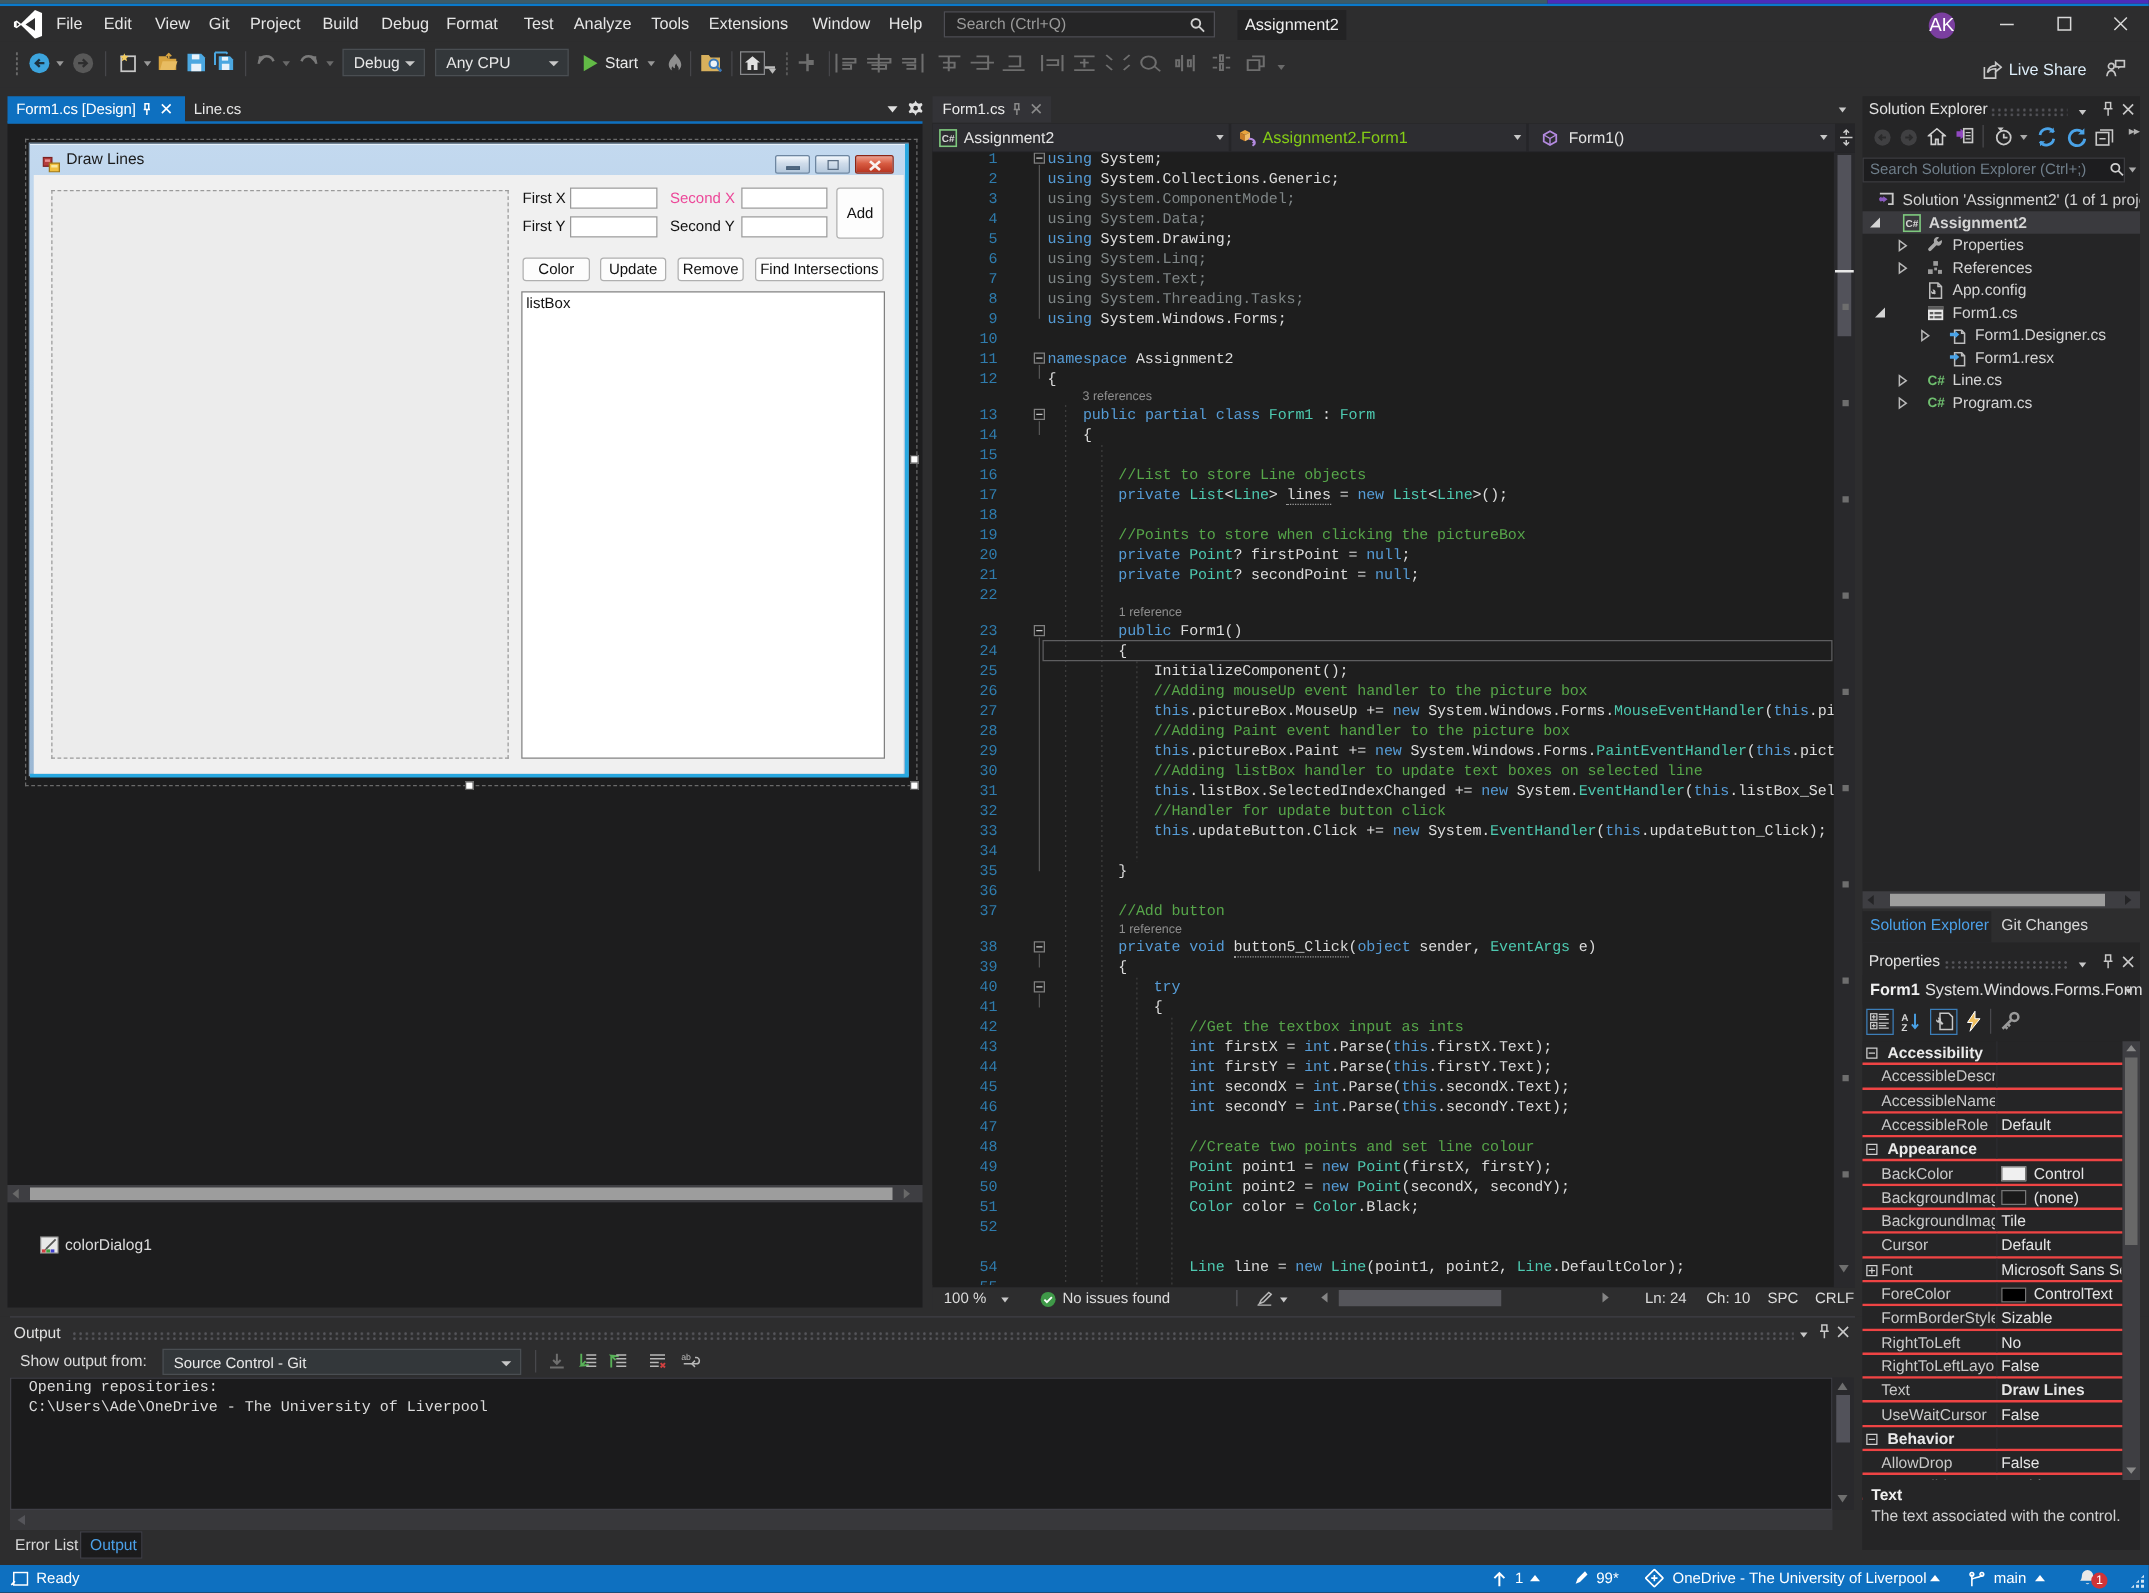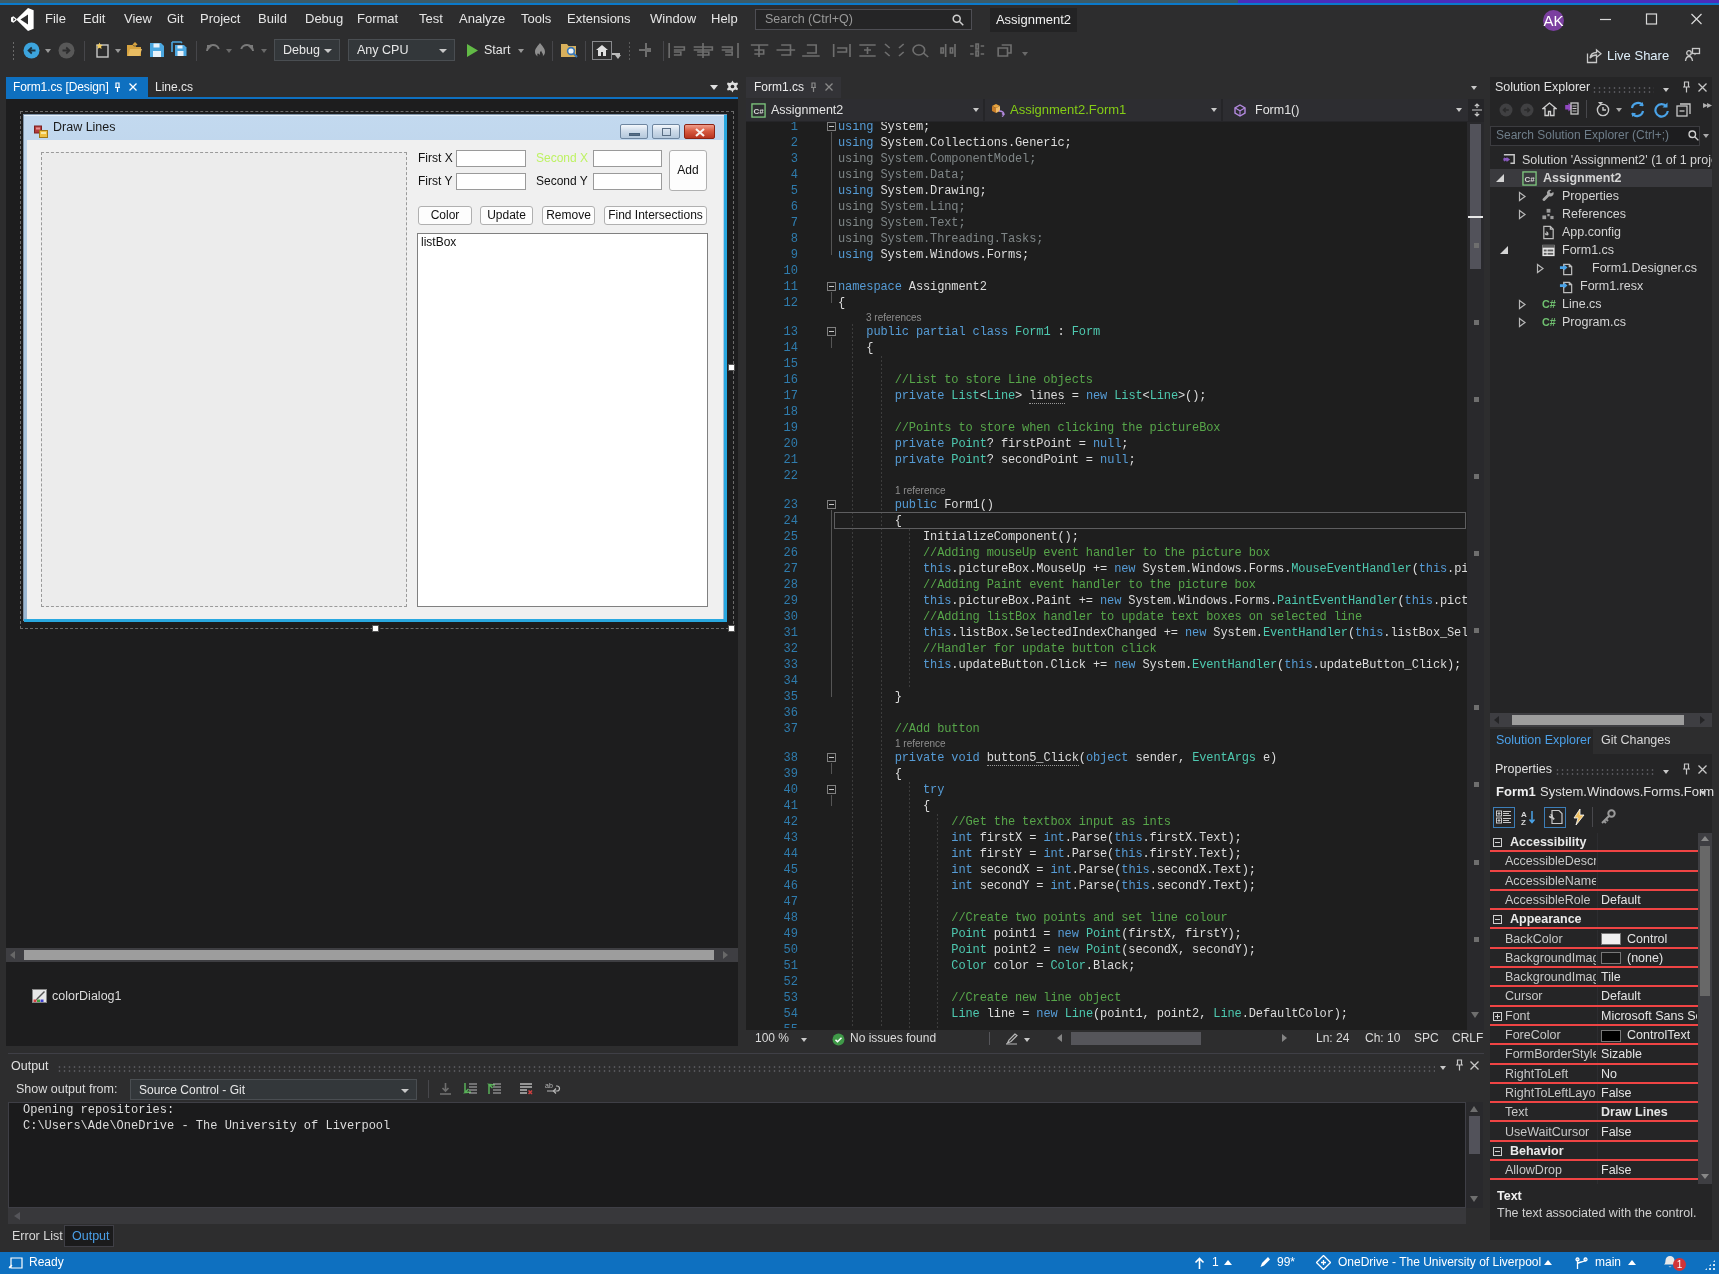--- a/index.html
+++ b/index.html
@@ -223,21 +223,21 @@
       <path d="M2 1l8 7M10 1 2 8" stroke="#f8f0ee" stroke-width="2.2"></path>
     </svg>
   </div>
 
 <div class="a" style="left:27px;top:140px;width:696px;height:479px;background:#f0f0f0"></div>
 
 <div class="a" style="left:41px;top:152px;width:366px;height:455px;background:#ececec;border:1px dashed #9a9a9a"></div>
 
 <span class="a" style="left:418px;top:151px;color:#111;font-size:12px">First X</span>
 <span class="a" style="left:418px;top:174px;color:#111;font-size:12px">First Y</span>
-<span class="a" style="left:536px;top:151px;color:#bef264;font-size:12px">Second X</span>
+<span class="a" style="left:536px;top:151px;color:#ec4899;font-size:12px">Second X</span>
 <span class="a" style="left:536px;top:174px;color:#111;font-size:12px">Second Y</span>
 <div class="a" style="left:456px;top:150px;width:70px;height:17px;background:#fff;border:1px solid #9a9a9a"></div>
 <div class="a" style="left:456px;top:173px;width:70px;height:17px;background:#fff;border:1px solid #9a9a9a"></div>
 <div class="a" style="left:593px;top:150px;width:69px;height:17px;background:#fff;border:1px solid #9a9a9a"></div>
 <div class="a" style="left:593px;top:173px;width:69px;height:17px;background:#fff;border:1px solid #9a9a9a"></div>
 <div class="a" style="left:669px;top:150px;width:38px;height:41px;background:#fdfdfd;border:1px solid #b0b0b0;border-radius:3px;color:#111;font-size:12px;text-align:center;line-height:39px">Add</div>
 <div class="a" style="left:418px;top:206px;width:54px;height:19px;background:#fdfdfd;border:1px solid #b0b0b0;border-radius:3px;color:#111;font-size:12px;text-align:center;line-height:17px">Color</div>
 <div class="a" style="left:480px;top:206px;width:53px;height:19px;background:#fdfdfd;border:1px solid #b0b0b0;border-radius:3px;color:#111;font-size:12px;text-align:center;line-height:17px">Update</div>
 <div class="a" style="left:542px;top:206px;width:53px;height:19px;background:#fdfdfd;border:1px solid #b0b0b0;border-radius:3px;color:#111;font-size:12px;text-align:center;line-height:17px">Remove</div>
 <div class="a" style="left:604px;top:206px;width:103px;height:19px;background:#fdfdfd;border:1px solid #b0b0b0;border-radius:3px;color:#111;font-size:12px;text-align:center;line-height:17px">Find Intersections</div>
@@ -529,24 +529,20 @@
         <b class="ln">50</b>
         <span class="cc"><i class="tx">                </i><i class="ty">Point</i><i class="tx"> point2 = </i><i class="kw">new</i><i class="tx"> </i><i class="ty">Point</i><i class="tx">(secondX, secondY);</i></span>
       </div>
 <div class="cl" style="top:957.7px">
         <b class="ln">51</b>
         <span class="cc"><i class="tx">                </i><i class="ty">Color</i><i class="tx"> color = </i><i class="ty">Color</i><i class="tx">.Black;</i></span>
       </div>
 <div class="cl" style="top:973.7px">
         <b class="ln">52</b>
         <span class="cc"></span>
-      </div>
-<div class="cl" style="top:989.7px">
-        <b class="ln">53</b>
-        <span class="cc"><i class="tx">                </i><i class="cm">//Create new line object</i></span>
       </div>
 <div class="cl" style="top:1005.7px">
         <b class="ln">54</b>
         <span class="cc"><i class="tx">                </i><i class="ty">Line</i><i class="tx"> line = </i><i class="kw">new</i><i class="tx"> </i><i class="ty">Line</i><i class="tx">(point1, point2, </i><i class="ty">Line</i><i class="tx">.DefaultColor);</i></span>
       </div>
 <div class="cl" style="top:1021.7px">
         <b class="ln">55</b>
         <span class="cc"></span>
       </div>
 <div class="lens" style="top:310.7px;left:866px">3 references</div>
@@ -698,21 +694,21 @@
     <span class="tlab" style="left:72px;">Form1.cs</span>
   </div><div class="trow" style="top:258.5px">
     <svg style="position:absolute;top:4px;left:46px" width="9" height="11" viewBox="0 0 9 11">
       <path d="M1.5 1.5 7 5.5 1.5 9.5z" fill="none" stroke="#b8b8b8" stroke-width="1.2"></path>
     </svg>
     <span class="ticon" style="left:69px"><svg width="15" height="15" viewBox="0 0 16 16">
         <path d="M5 3.5h6l2.5 2.5v8.5H5z" fill="none" stroke="#bdbdbd" stroke-width="1.3"></path>
         <path d="M11 3.5v2.5h2.5" fill="none" stroke="#bdbdbd" stroke-width="1.3"></path>
         <path d="M1 5.5h4.5V3.8L9 7l-3.5 3.2V8.5H1z" fill="#4aa3e8"></path>
       </svg></span>
-    <span class="tlab" style="left:90px;margin-left:12px;">Form1.Designer.cs</span>
+    <span class="tlab" style="left:90px;">Form1.Designer.cs</span>
   </div><div class="trow" style="top:276.5px">
     <span class="ticon" style="left:69px"><svg width="15" height="15" viewBox="0 0 16 16">
         <path d="M5 3.5h6l2.5 2.5v8.5H5z" fill="none" stroke="#bdbdbd" stroke-width="1.3"></path>
         <path d="M11 3.5v2.5h2.5" fill="none" stroke="#bdbdbd" stroke-width="1.3"></path>
         <path d="M1 5.5h4.5V3.8L9 7l-3.5 3.2V8.5H1z" fill="#4aa3e8"></path>
       </svg></span>
     <span class="tlab" style="left:90px;">Form1.resx</span>
   </div><div class="trow" style="top:294.5px">
     <svg style="position:absolute;top:4px;left:28px" width="9" height="11" viewBox="0 0 9 11">
       <path d="M1.5 1.5 7 5.5 1.5 9.5z" fill="none" stroke="#b8b8b8" stroke-width="1.2"></path>

